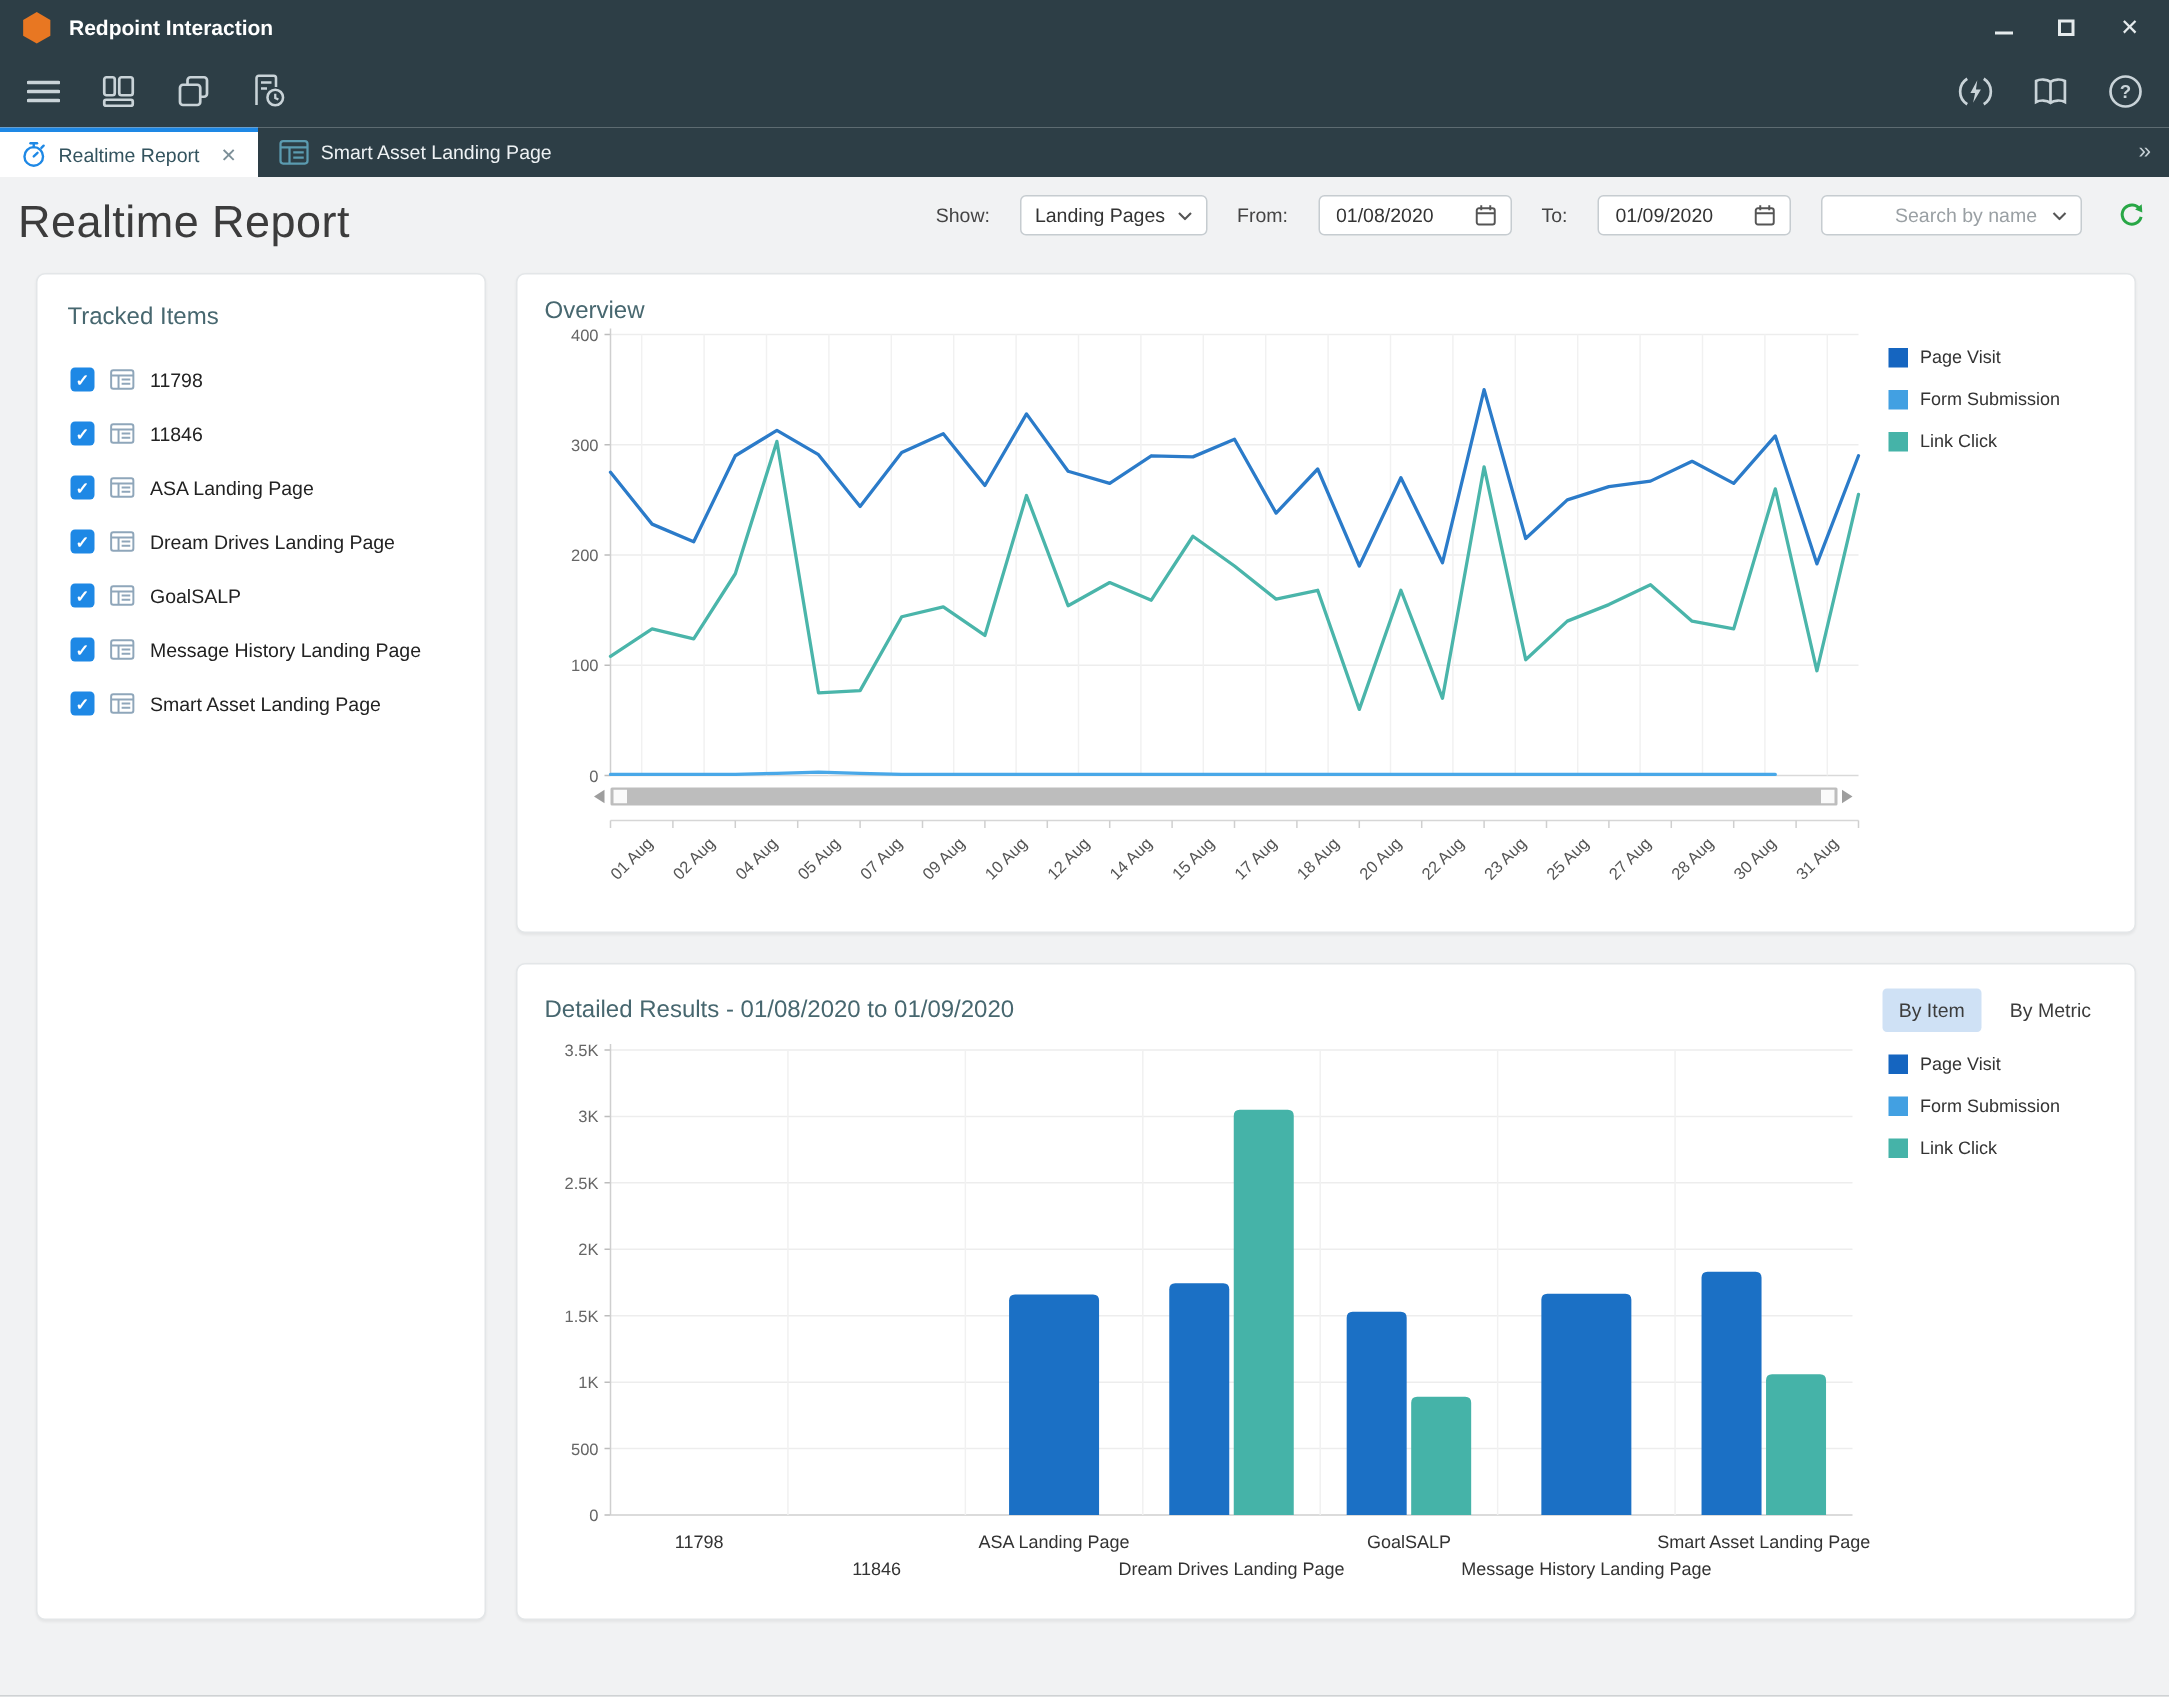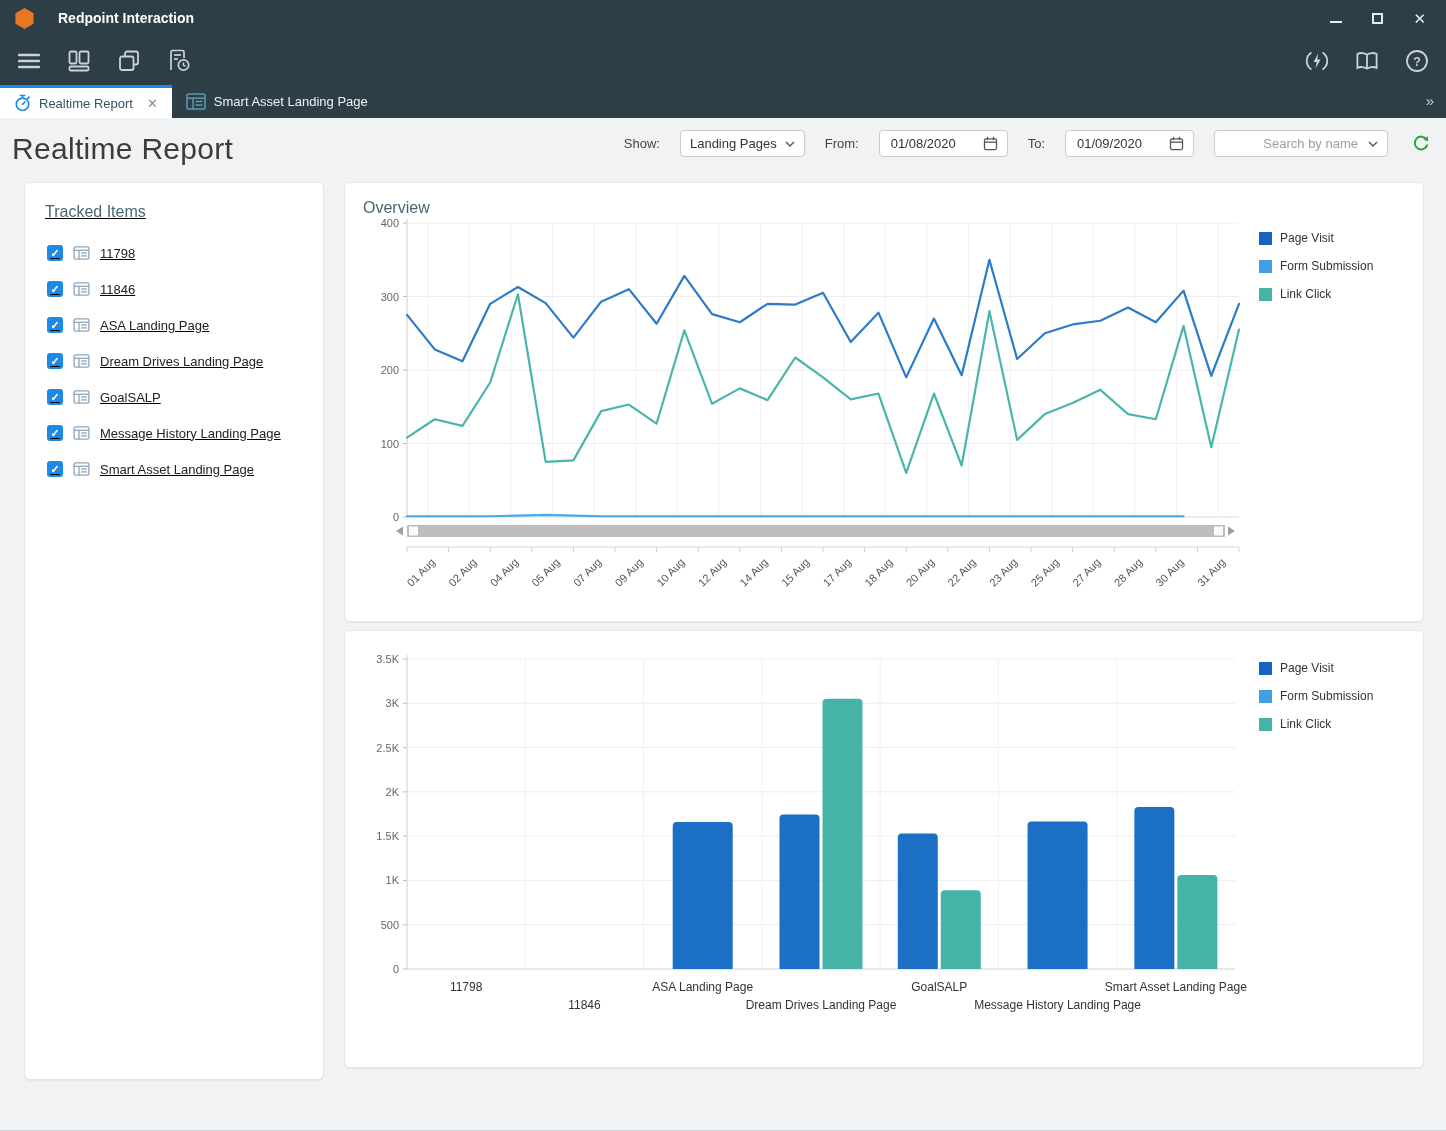--- a/index.html
+++ b/index.html
@@ -5,21 +5,21 @@
   * { box-sizing: border-box; }
   html,body { margin:0; padding:0; }
   body {
     width:1446px; height:1131px; overflow:hidden;
     font-family:"Liberation Sans", sans-serif;
     background:#f1f2f3; border-bottom:1px solid #cfd2d4;
   }
   svg text { font-family:"Liberation Sans", sans-serif; }
 
   
-  .titlebar { height:36px; background:#2d3e46; display:flex; align-items:center; padding:0 14px; gap:23px; }
+  .titlebar { height:36px; background:#2d3e46; display:flex; align-items:center; padding:0 14px; gap:11px; }
   .app-name { color:#ffffff; font-weight:bold; font-size:14px; }
   .win-controls { margin-left:auto; display:flex; align-items:center; gap:30px; padding-right:6px; }
   .win-min { width:12px; height:2px; background:#e6ebed; margin-top:8px; }
   .win-max { width:11px; height:11px; border:2px solid #e6ebed; }
   .win-close { color:#e6ebed; font-size:15px; line-height:1; }
 
   
   .toolbar { height:49px; background:#2d3e46; display:flex; align-items:center; padding:0 14px; position:relative; }
   .tb-left { display:flex; align-items:center; gap:20px; z-index:1; }
   .tb-right { margin-left:auto; display:flex; align-items:center; gap:20px; z-index:1; }
@@ -45,27 +45,27 @@
   .search input::placeholder { color:#9aa0a4; }
   .vdiv { width:1px; height:16px; background:#cfd2d4; margin:0 4px; }
   .bold { font-weight:bold; color:#222; }
   .more-filters { font-size:13px; color:#333; font-weight:500; padding:4px 8px; cursor:pointer; }
 
   
   .content { display:flex; gap:20px; padding:12px 22px 0 24px; }
   .card { background:#fff; border:1px solid #e3e6e8; border-radius:6px; box-shadow:0 1px 2px rgba(0,0,0,.06); }
   .card-title { font-size:16px; font-weight:400; color:#47676f; margin:0; }
 
-  .sidebar { width:300px; height:898px; padding:20px 16px; flex:none;text-decoration:underline; }
+  .sidebar { width:300px; height:898px; padding:20px 16px; flex:none; }
   .sidebar .card-title { margin:0 0 14px 4px; }
   .titem { display:flex; align-items:center; gap:10px; height:36px; padding-left:6px; font-size:13px; color:#222; cursor:pointer; }
   .cb { width:16px; height:16px; flex:none; background:#1e88e5; border-radius:3px; color:#fff; font-size:11px; font-weight:bold;
         display:flex; align-items:center; justify-content:center; }
 
-  .main { flex:1; display:flex; flex-direction:column; gap:8px; }
+  .main { flex:1; display:flex; flex-direction:column; gap:20px; }
   .chartcard { padding:16px 18px; overflow:hidden; }
   .overview-card { height:440px; }
   .detailed-card { height:438px; }
   .chart-flex { display:flex; }
   .chart-area { flex:1; }
   .legend { width:158px; padding:14px 0 0 12px; display:flex; flex-direction:column; gap:14px; }
   .lg { display:flex; align-items:center; gap:8px; font-size:12px; color:#333; cursor:pointer; }
   .sw { width:13px; height:13px; flex:none; }
 
   .detail-head { display:flex; justify-content:space-between; align-items:center; }
@@ -441,20 +441,27 @@
             </div>
             <div class="lg">
               <span class="sw" style="background: rgb(69, 179, 168);"></span>
               <span>Link Click</span>
             </div>
           </div>
       </div>
     </section>
 
     <section class="card chartcard detailed-card">
+      <div class="detail-head">
+        <h2 class="card-title">Detailed Results - 01/08/2020 to 01/09/2020</h2>
+        <div class="toggle">
+          <span class="tbtn sel">By Item</span>
+          <span class="tbtn">By Metric</span>
+        </div>
+      </div>
       <div class="chart-flex">
         <div class="chart-area">
           <svg id="bar-chart" width="884" height="372" viewBox="0 0 884 372">
               <line x1="44" y1="322" x2="872" y2="322" stroke="#cfcfcf"></line>
               <line x1="40" y1="322" x2="44" y2="322" stroke="#bdbdbd"></line>
               <text x="36" y="326" text-anchor="end" font-size="11" fill="#666">0</text>
               <line x1="44" y1="277.7142857142857" x2="872" y2="277.7142857142857" stroke="#ededed"></line>
               <line x1="40" y1="277.7142857142857" x2="44" y2="277.7142857142857" stroke="#bdbdbd"></line>
               <text x="36" y="281.7142857142857" text-anchor="end" font-size="11" fill="#666">500</text>
               <line x1="44" y1="233.42857142857144" x2="872" y2="233.42857142857144" stroke="#ededed"></line>

